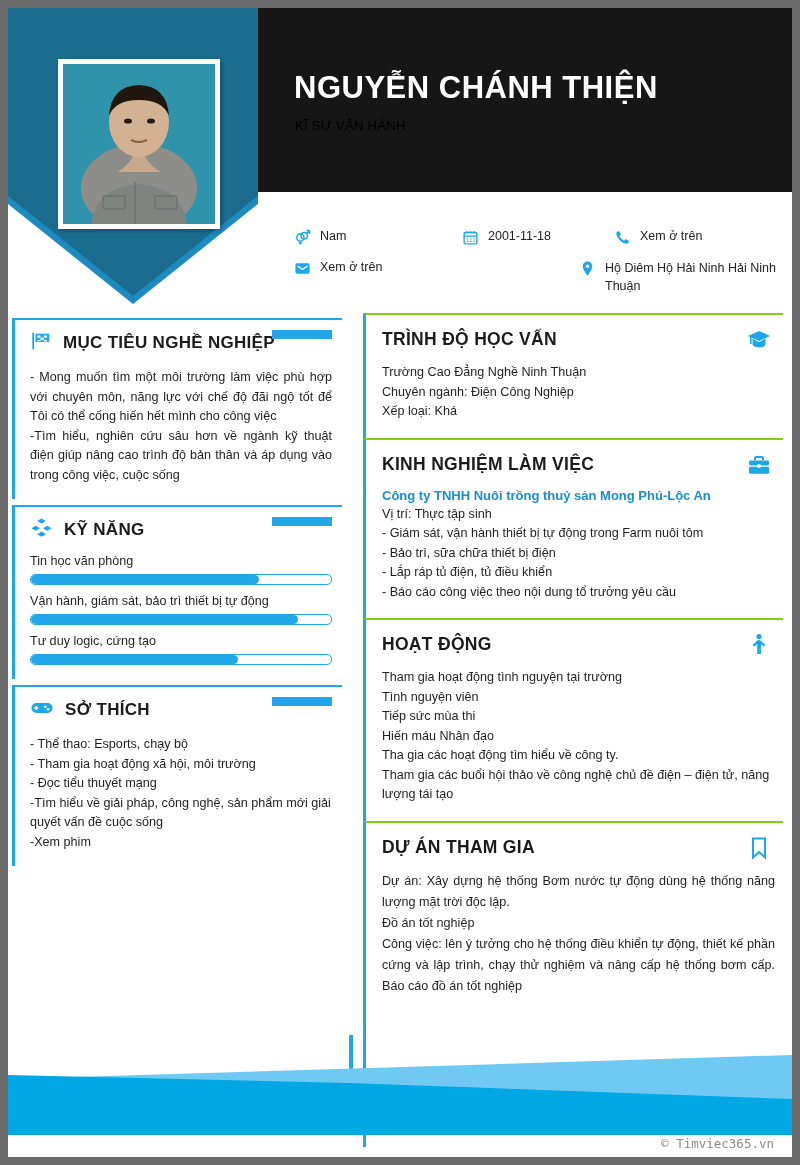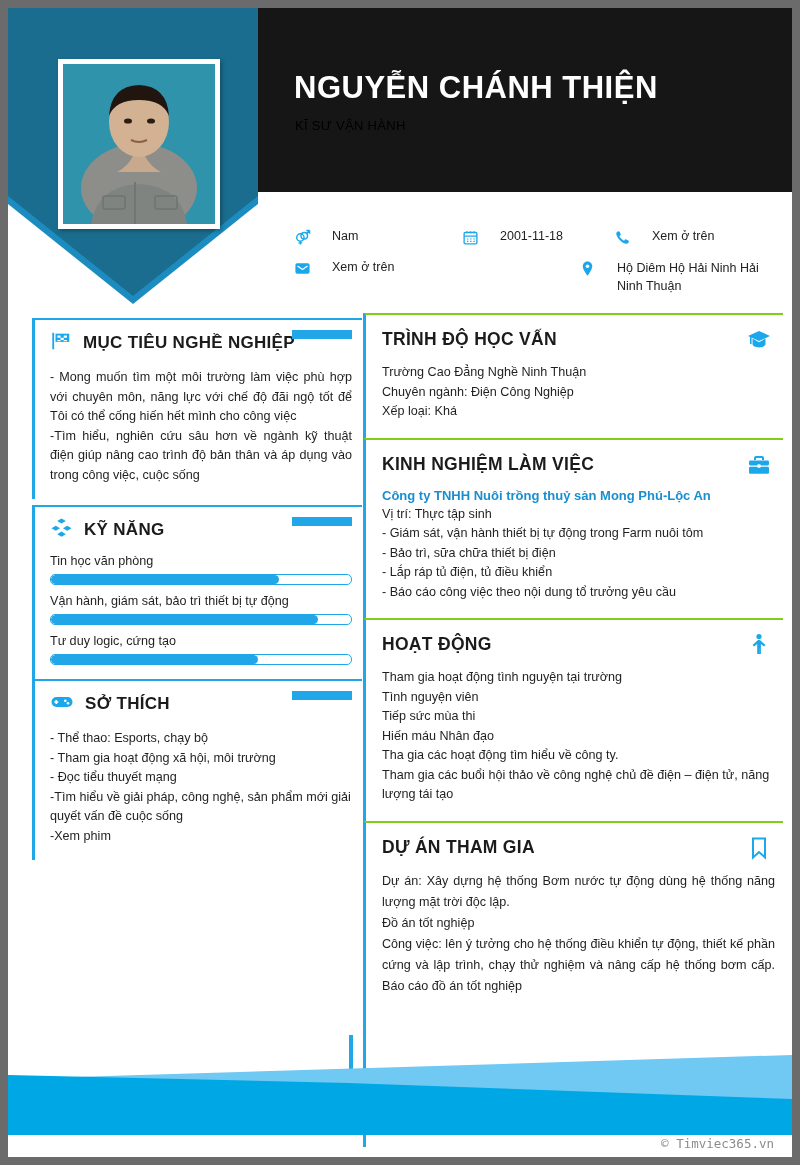--- a/index.html
+++ b/index.html
@@ -33,29 +33,29 @@
     white-space:nowrap;
   }
   .role{
     position:absolute;left:287px;top:110px;
     color:#000000;font-size:13px;letter-spacing:.3px;white-space:nowrap;
   }
 
   
   .contact{position:absolute;left:286px;top:220px;width:490px;}
   .crow{position:relative;height:31px;}
-  .citem{position:absolute;display:flex;align-items:flex-start;gap:21px;}
+  .citem{position:absolute;display:flex;align-items:flex-start;gap:9px;}
   .citem .ico{flex:0 0 auto;width:17px;height:17px;margin-top:1px;}
   .citem .ctxt{font-size:12.5px;color:#222;line-height:17px;}
   .c-col1{left:0;}
   .c-col2{left:168px;}
   .c-col3{left:320px;}
 
   
-  .col-left{position:absolute;left:24px;top:310px;width:330px;}
+  .col-left{position:absolute;left:4px;top:310px;width:330px;}
   .col-right{position:absolute;left:355px;top:305px;width:420px;}
 
   .sec{position:relative;padding:0 0 0 13px;border-left:3px solid #21a7e8;}
   .sec.topline{border-top:2px solid #21a7e8;}
   .sec-inner{padding:8px 10px 14px 2px;}
 
   .sec-head{position:relative;display:flex;align-items:center;gap:11px;height:30px;}
   .sec-title{
     font-size:17px;font-weight:bold;color:#1b1b1b;letter-spacing:.3px;
     white-space:nowrap;
@@ -253,21 +253,21 @@
             <div class="skill">
               <div class="skill-name">Tư duy logic, cứng tạo</div>
               <div class="bar">
                 <div class="bar-fill" style="width: 69%;"></div>
               </div>
             </div>
           </div>
       </div>
     </div>
 
-    <div class="sec topline" style="">
+    <div class="sec topline" style="margin-top:6px">
       <div class="sec-inner">
         <div class="sec-head">
           <span>
             <svg width="24" height="24" viewBox="0 0 24 24">
               <rect x="1.5" y="7" width="21" height="10" rx="5" fill="#1ba7ec"></rect>
               <path d="M6.3 10 v4 M4.3 12 h4" stroke="#fff" stroke-width="1.7"></path>
               <circle cx="15.3" cy="10.8" r="1.3" fill="#fff"></circle>
               <circle cx="18" cy="13.2" r="1.3" fill="#fff"></circle>
             </svg>
           </span>

